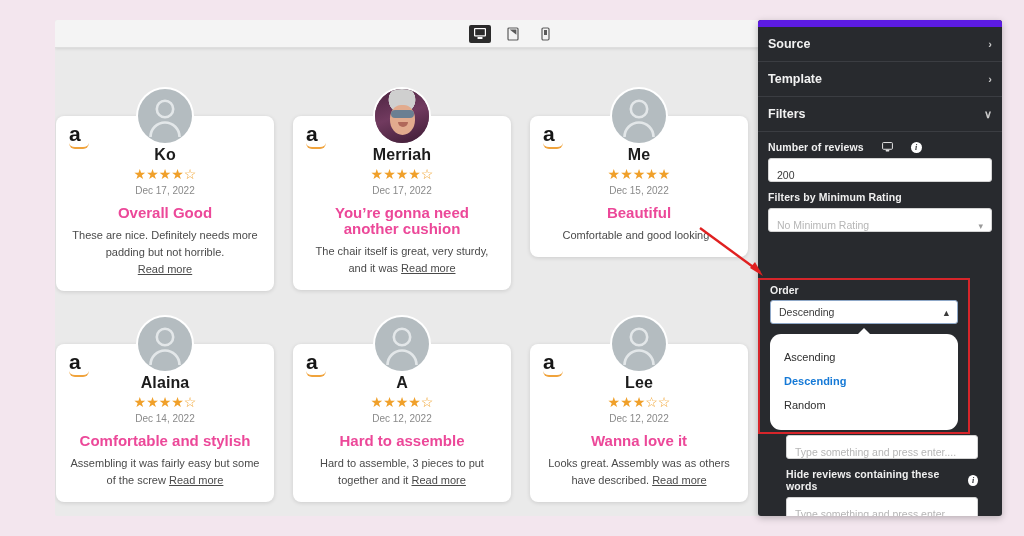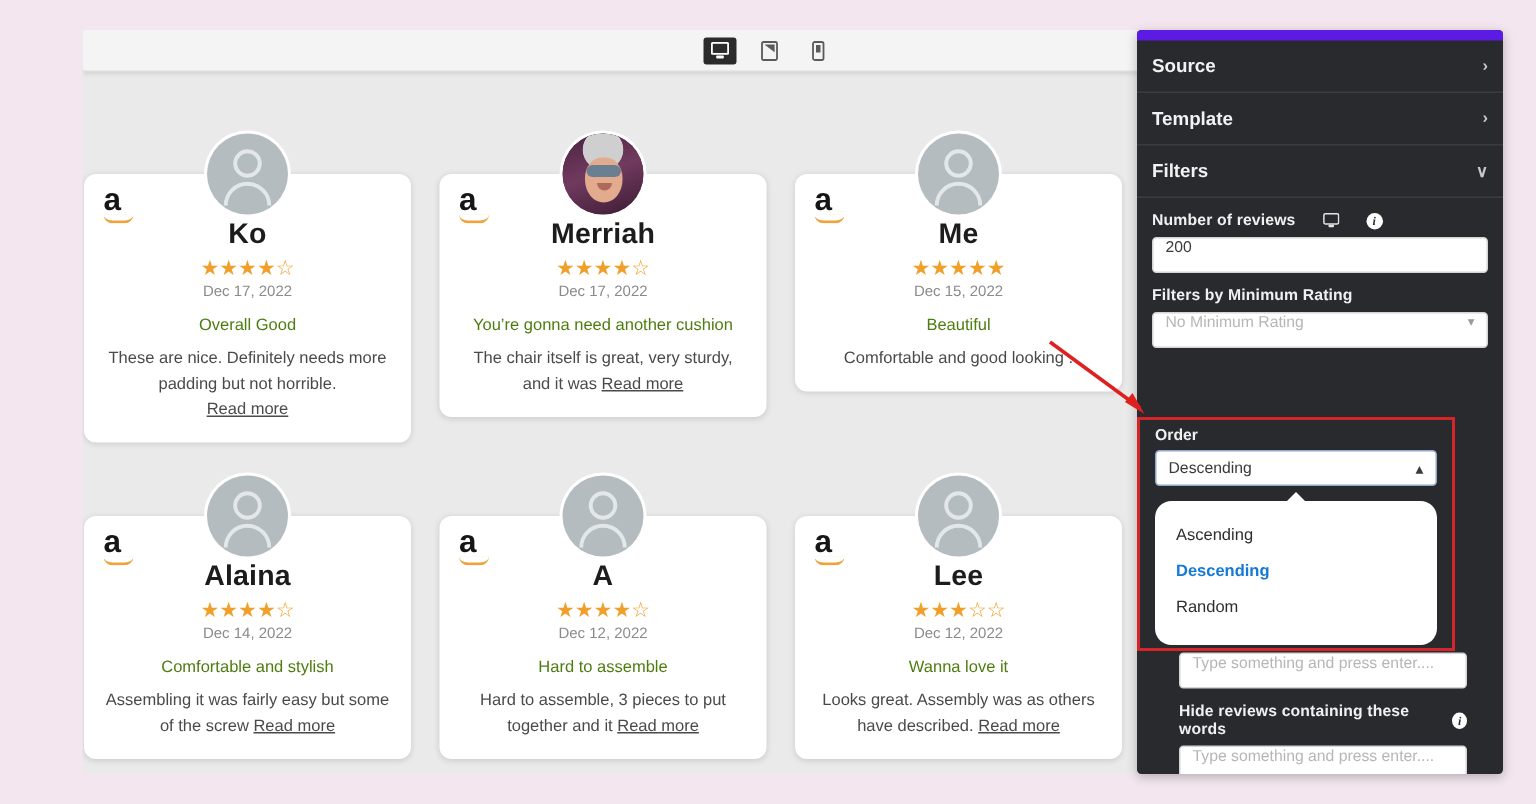--- a/index.html
+++ b/index.html
@@ -98,29 +98,29 @@
     position: absolute; left: 16px; top: 21px;
     width: 23px; height: 8px; border-radius: 4px;
     background: #6a7f92;
   }
   .avatar.photo .ph-smile {
     position: absolute; left: 23px; top: 33px;
     width: 10px; height: 5px; border-radius: 0 0 8px 8px;
     background: #b0685a;
   }
   .r-name {
-    font-size: 19px; font-weight: bold; color: #1c1c1c;
+    font-size: 16px; font-weight: bold; color: #1c1c1c;
     letter-spacing: .1px; margin-bottom: 3px;
   }
   .stars { font-size: 14px; line-height: 14px; letter-spacing: 0px; margin-bottom: 4px; }
   .star-f { color: #f0a02a; }
   .star-e { color: #f0a02a; }
   .r-date { font-size: 10px; color: #8a8a8a; margin-bottom: 9px; }
   .r-title {
-    font-size: 11px; font-weight: normal; color: #4d7c0f;
+    font-size: 15px; font-weight: bold; color: #ec4899;
     line-height: 16px; margin-bottom: 6px;
   }
   .r-body { font-size: 11px; color: #4a4a4a; line-height: 17px; }
   .readmore {
     color: #4a4a4a; text-decoration: underline; font-size: 11px;
     white-space: nowrap;
   }
 
   
   .panel {
@@ -150,21 +150,21 @@
     width: 11px; height: 11px; border-radius: 50%;
     background: #ffffff; color: #282a2e;
     font-size: 8px; font-weight: bold; font-style: italic;
     display: inline-flex; align-items: center; justify-content: center;
     font-family: "Liberation Serif", serif;
   }
   .fld {
     width: 100%; height: 24px; background: #ffffff;
     border: 1px solid #d4d4d4; border-radius: 3px;
     padding: 0 8px; font-size: 10.5px; color: #3a3a3a;
-    display: flex; align-items: flex-start; justify-content: space-between;
+    display: flex; align-items: flex-end; justify-content: space-between;
     font-family: "Liberation Sans", sans-serif;
   }
   .fld.ph { color: #b6b6b6; }
   .fld .cv { color: #9a9a9a; font-size: 9px; }
 
   
   .order-block {
     position: absolute; left: 0; top: 258px;
     width: 212px;
     border: 2px solid #d6252a;

